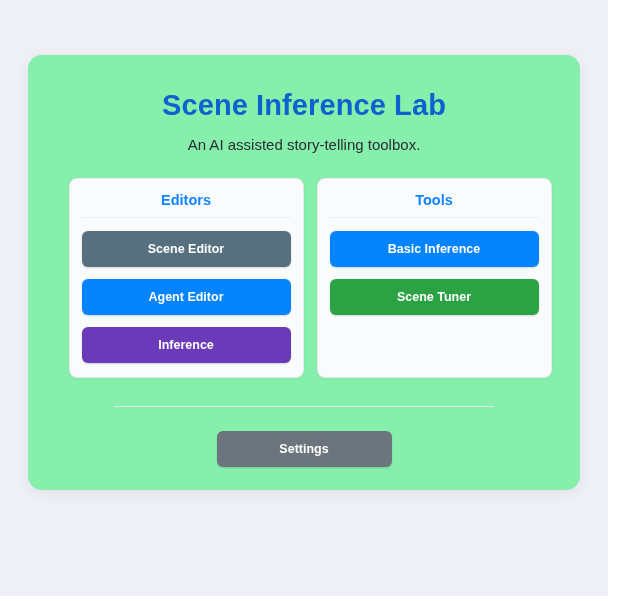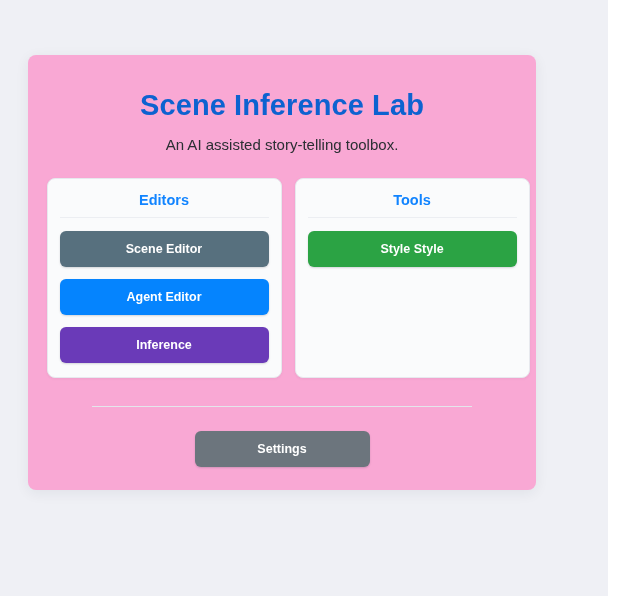--- a/index.html
+++ b/index.html
@@ -23,24 +23,24 @@
     height: 596px;
     background: #eff0f5;
     box-sizing: border-box;
   }
 
   
   #app-panel {
     position: absolute;
     left: 28px;
     top: 55px;
-    width: 508px;
+    width: 552px;
     height: 435px;
-    background: #f9a8d4;
-    border-radius: 8px;
+    background: #86efac;
+    border-radius: 14px;
     box-shadow: 0 3px 14px rgba(31, 41, 55, 0.07);
     box-sizing: border-box;
   }
 
   #app-title {
     margin: 0;
     padding-top: 34px;
     text-align: center;
     font-size: 29px;
     font-weight: bold;
@@ -160,21 +160,22 @@
 
       <div class="group-card">
         <div class="group-title">Editors</div>
         <button class="action-btn btn-slate">Scene Editor</button>
         <button class="action-btn btn-blue">Agent Editor</button>
         <button class="action-btn btn-purple">Inference</button>
       </div>
 
       <div class="group-card">
         <div class="group-title">Tools</div>
-        <button class="action-btn btn-green">Style Style</button>
+        <button class="action-btn btn-blue">Basic Inference</button>
+        <button class="action-btn btn-green">Scene Tuner</button>
       </div>
 
     </div>
 
     <div id="footer-divider"></div>
 
     <div id="footer-actions">
       <button id="settings-button" class="action-btn btn-gray">Settings</button>
     </div>
 

